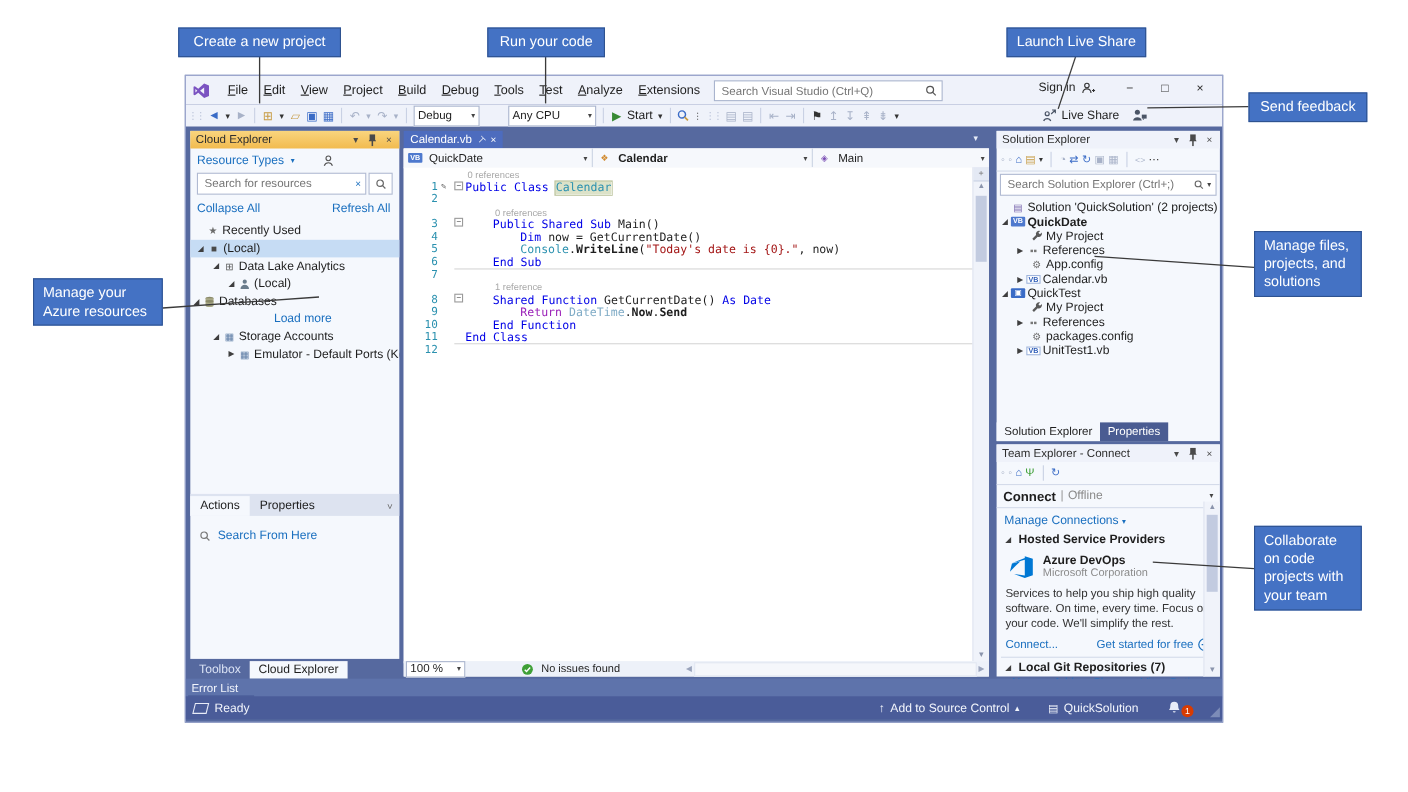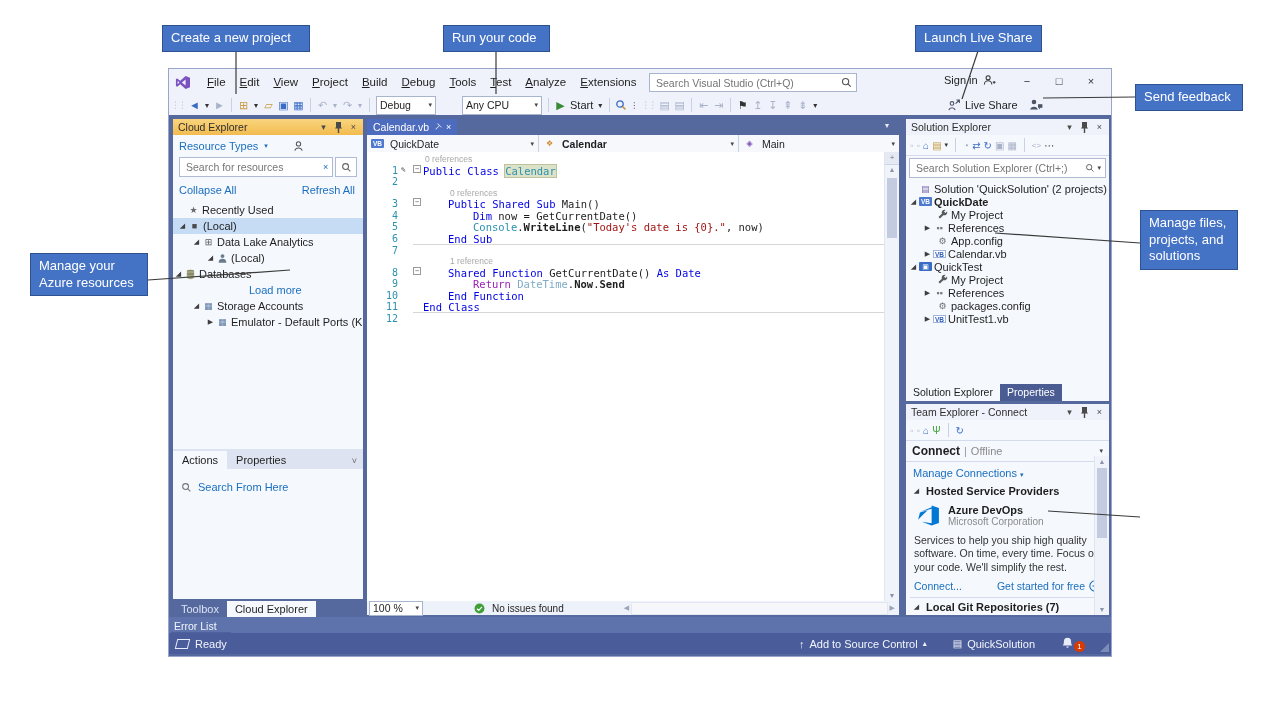--- a/index.html
+++ b/index.html
@@ -1,21 +1,21 @@
 <!DOCTYPE html>
 <html><head>
 <meta charset="utf-8">
 <style>
   html,body{margin:0;padding:0;background:#fff;font-family:"Liberation Sans",sans-serif;}
   #stage{position:relative;width:1280px;height:720px;background:#fff;overflow:hidden;
          -webkit-font-smoothing:antialiased;}
   
   .callout{position:absolute;background:#4472C4;border:1px solid #2E5290;color:#fff;
            font-size:13px;line-height:1.28;padding:4px 8px;z-index:60;box-sizing:border-box;}
-  .callout.center{text-align:left;}
+  .callout.center{text-align:center;}
   #lines{position:absolute;left:0;top:0;z-index:50;pointer-events:none;}
   
   #vswin{position:absolute;left:168px;top:68px;width:942px;height:587px;background:#56699F;
          border:1px solid #9AA5CC;box-sizing:content-box;font-size:11px;color:#1E1E1E;}
   .titlebar{position:absolute;left:0;top:0;width:100%;height:26px;background:#EFF2FA;display:flex;align-items:center;}
   .menus{display:flex;margin-left:8px;}
   .menu-item{padding:2px 7px;font-size:11.5px;color:#1E1E1E;}
   .tb-search{position:absolute;left:464px;top:4px;width:198px;height:17px;background:#fff;border:1px solid #A9B4CE;
              display:flex;align-items:center;padding:0 4px;margin-left:16px;}
   .tb-search input{border:0;outline:0;flex:1;font-size:10.5px;color:#666;background:transparent;font-family:"Liberation Sans",sans-serif;}
@@ -113,20 +113,21 @@
     <line x1="1140" y1="243" x2="995" y2="233" stroke="#3A3A3A" stroke-width="1.2"></line>
     <line x1="1140" y1="517" x2="1048" y2="511" stroke="#3A3A3A" stroke-width="1.2"></line>
   </svg>
 
   <div class="callout center" style="left:162px;top:25px;width:148px;">Create a new project</div>
   <div class="callout center" style="left:443px;top:25px;width:107px;">Run your code</div>
   <div class="callout center" style="left:915px;top:25px;width:127px;">Launch Live Share</div>
   <div class="callout center" style="left:1135px;top:84px;width:108px;">Send feedback</div>
   <div class="callout" style="left:30px;top:253px;width:118px;">Manage your Azure resources</div>
   <div class="callout" style="left:1140px;top:210px;width:98px;">Manage files, projects, and solutions</div>
+  <div class="callout" style="left:1140px;top:478px;width:98px;">Collaborate on code projects with your team</div>
 
   <div id="vswin">
 
     <div class="titlebar">
       <span class="isvg" style="margin-left:6px;">
         <svg width="15" height="15" viewBox="0 0 16 16">
             <path fill="#7B53C1" d="M11.3 1 16 3v10l-4.7 2-5.7-5.1-3.3 2.5-1.3-.6V4.2l1.3-.6 3.3 2.5zM2.8 6.2v3.6L4.7 8zM7.3 8l4 3.2V4.8z"></path>
           </svg>
       </span>
       <div class="menus" id="menu-items">

